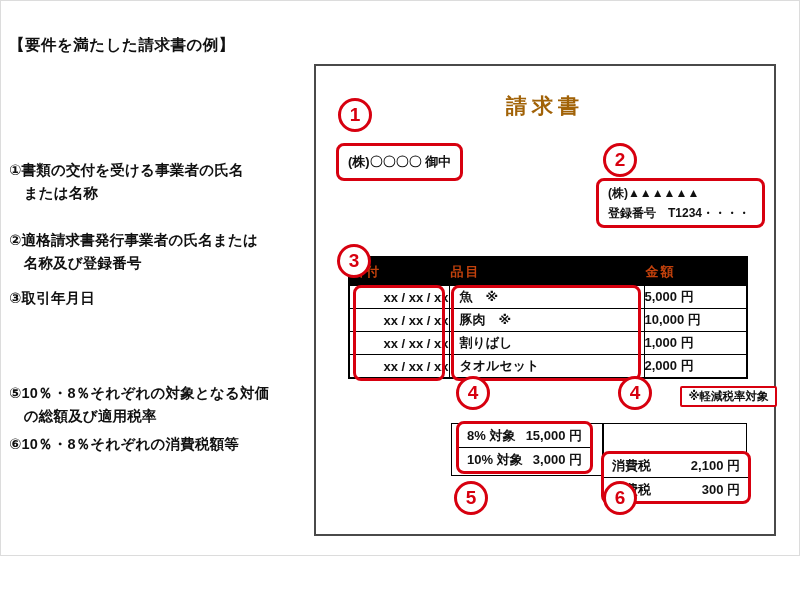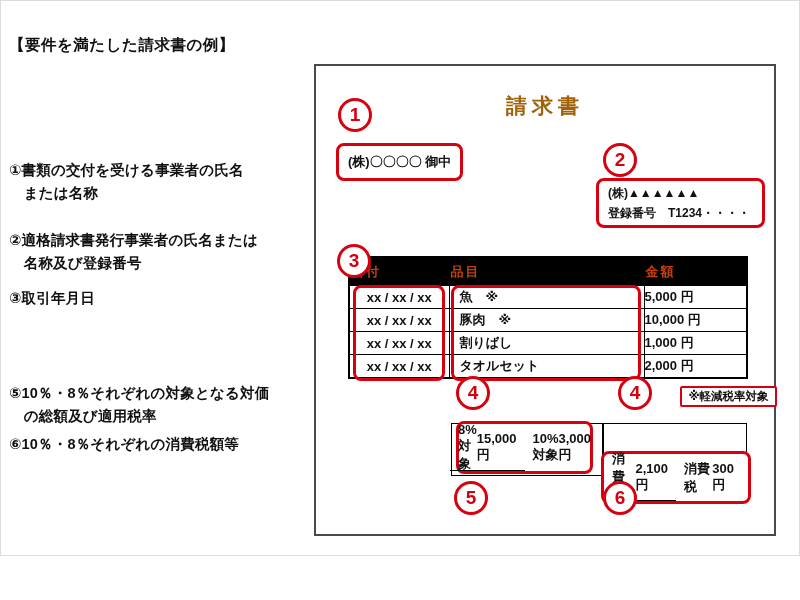--- a/index.html
+++ b/index.html
@@ -66,21 +66,21 @@
   .items-table col.c-item{width:195px}
   .items-table col.c-amt{width:103px}
   .items-table th{
     background:#000;color:#c2410c;font-size:13px;font-weight:bold;
     height:25px;text-align:left;letter-spacing:2px;border:1.5px solid #000;
   }
   .items-table td{
     border:1.5px solid #000;height:22px;font-size:13px;font-weight:bold;
     color:#111;background:#fff;padding:0;
   }
-  .items-table td.cell-date{text-align:center;}
+  .items-table td.cell-date{text-align:right;}
   .items-table td.cell-item{padding-left:10px;}
   .items-table td.cell-amt{text-align:left;padding-right:15px;}
   .items-table{border:2px solid #000;}
 
   .hl-date{position:absolute;left:37px;top:219px;width:92px;height:96px;z-index:3;background:transparent;}
   .hl-item{position:absolute;left:135px;top:219px;width:190px;height:96px;z-index:3;background:transparent;}
 
   .keigen-box{
     position:absolute;left:364px;top:320px;width:97px;height:21px;z-index:5;
     border-width:2.5px;border-radius:2px;
@@ -88,21 +88,21 @@
     font-size:11.5px;font-weight:bold;color:#111;letter-spacing:0;
   }
 
   
   .sum-behind{
     position:absolute;left:135px;top:357px;width:296px;height:53px;
     border:1.5px solid #000;box-sizing:border-box;background:#fff;z-index:1;
   }
   .sum-behind .mid{position:absolute;left:150px;top:0;width:1.5px;height:100%;background:#000;}
   .sum-box{
-    position:absolute;z-index:3;display:flex;flex-direction:row;justify-content:center;
+    position:absolute;z-index:3;display:flex;flex-direction:column;
   }
   .sum-left{left:140px;top:355px;width:137px;height:53px;}
   .sum-right{left:285px;top:355px;width:150px;height:53px;margin-top:30px;}
   .sum-row{
     flex:1;display:flex;align-items:center;justify-content:space-between;
     padding:0 8px;font-size:13px;font-weight:bold;color:#111;
   }
   .sum-row.first{border-bottom:1.5px solid #000;}
 </style>
 </head>

